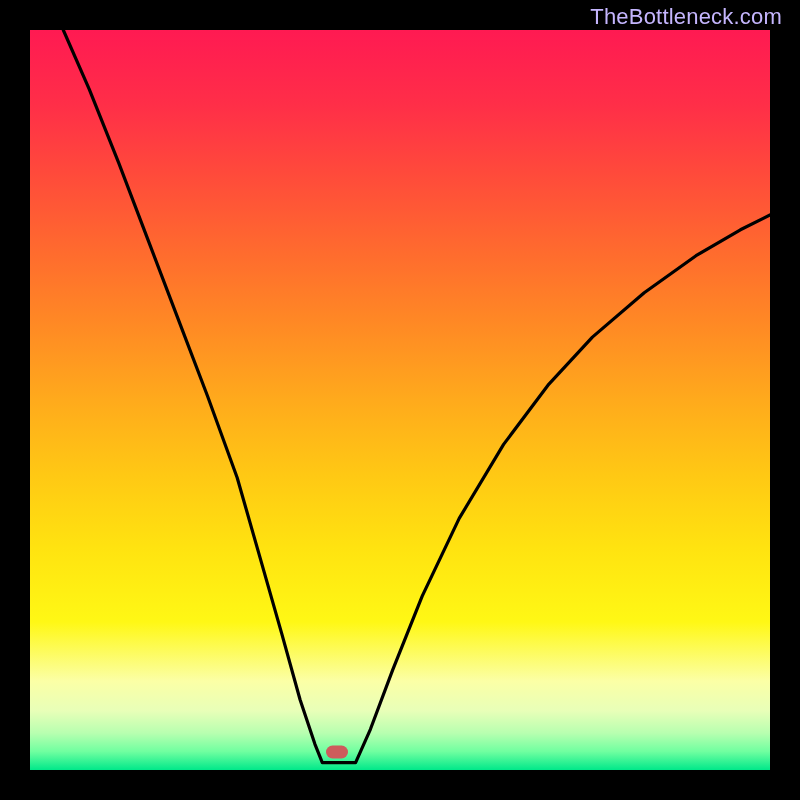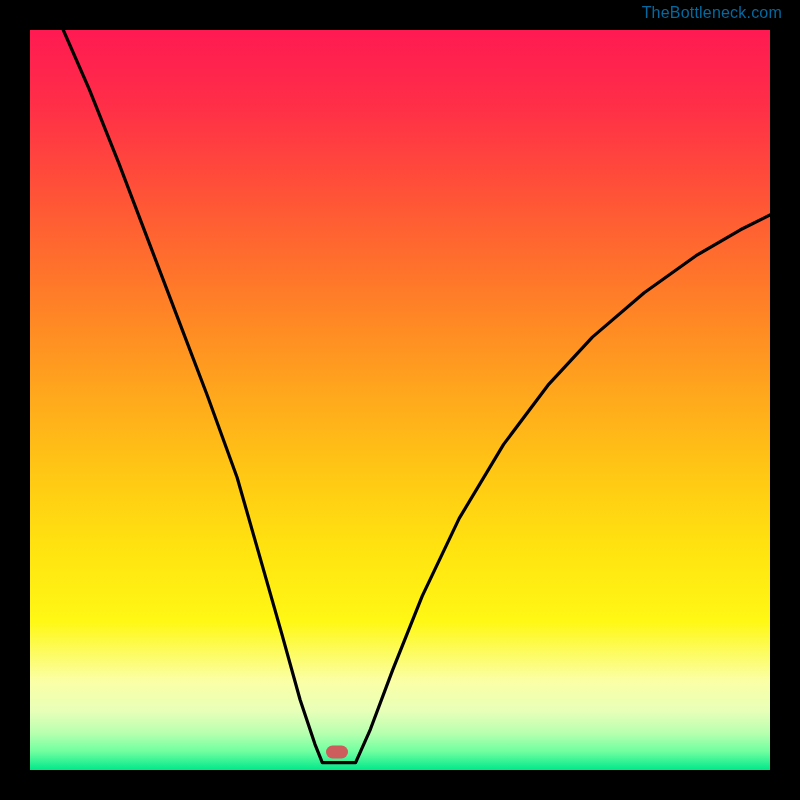--- a/index.html
+++ b/index.html
@@ -46,23 +46,23 @@
     height: 13px;
     background: #cd5c5c;
     border-radius: 7px;
     transform: translate(-50%, -50%);
   }
   .watermark {
     position: absolute;
     top: 4px;
     right: 18px;
     font-family: Arial, Helvetica, sans-serif;
-    font-size: 16px;
+    font-size: 22px;
     font-weight: 500;
-    color: #0369a1;
+    color: #c4b5fd;
     letter-spacing: 0.2px;
   }
 </style>
 </head>
 <body>
 <div class="frame">
 
   <div class="watermark">TheBottleneck.com</div>
 
   <div class="plot">

